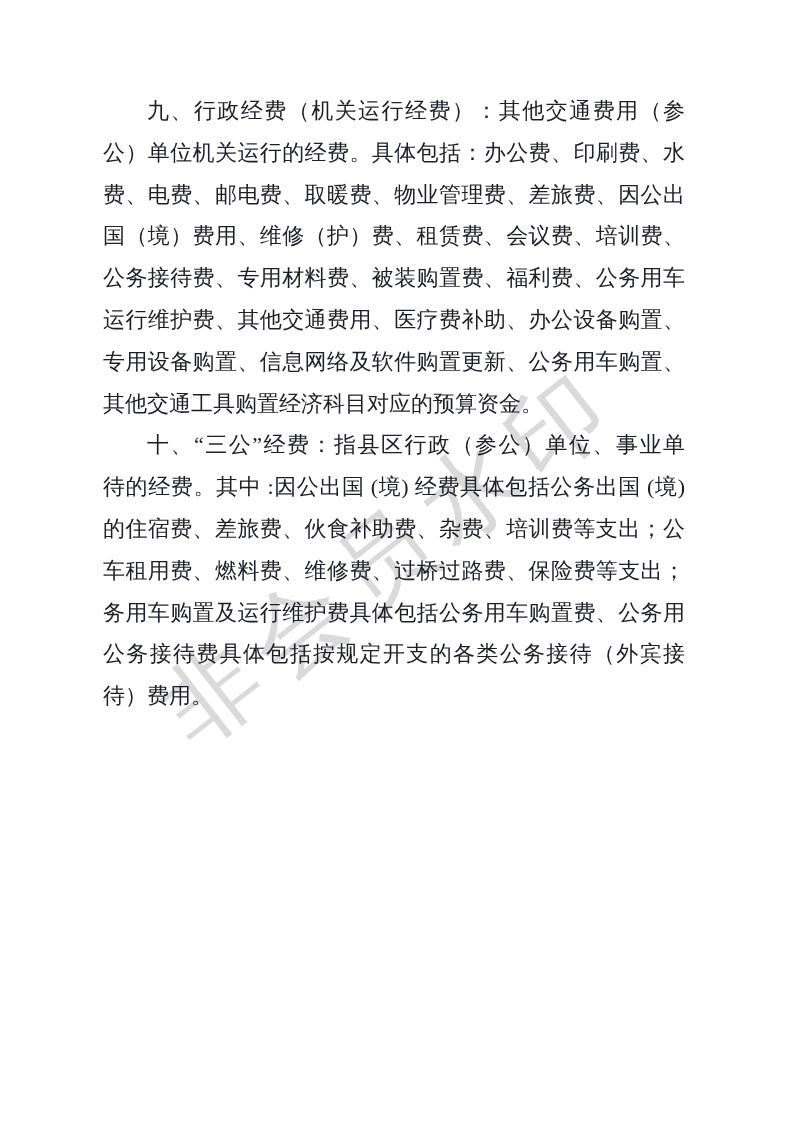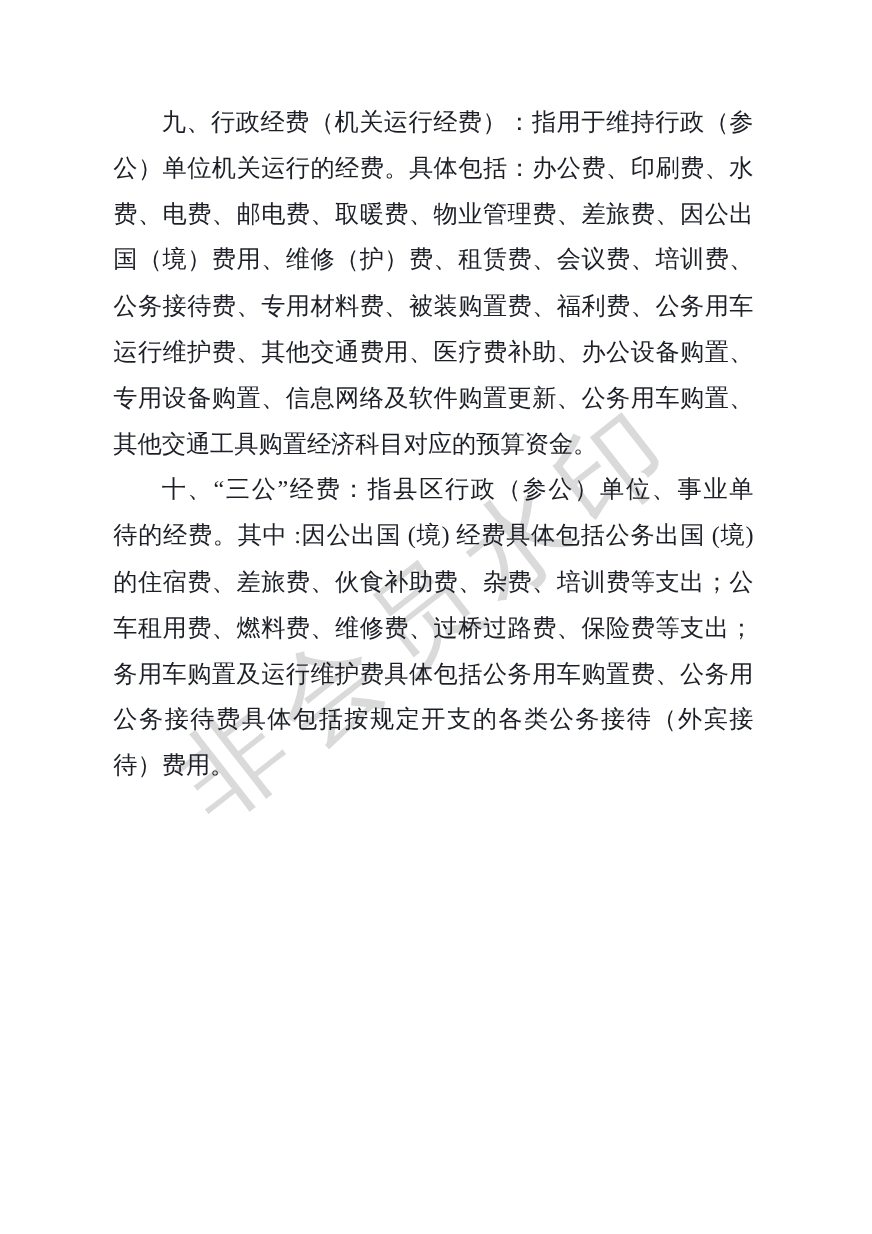--- a/index.html
+++ b/index.html
@@ -53,21 +53,21 @@
   .seg-bold{
     font-weight:normal;
   }
 </style>
 </head>
 <body>
 
 <div class="page">
   <div class="watermark">非会员水印</div>
   <div class="doc">
-      <div class="line indent"><span class="seg-bold">九、行政经费（机关运行经费）</span><span class="seg">：指用于维持行政（参</span></div>
+      <div class="line indent"><span class="seg-bold">九、行政经费（机关运行经费）</span><span class="seg">：其他交通费用（参</span></div>
       <div class="line"><span class="seg">公）单位机关运行的经费。具体包括：办公费、印刷费、水</span></div>
       <div class="line"><span class="seg">费、电费、邮电费、取暖费、物业管理费、差旅费、因公出</span></div>
       <div class="line"><span class="seg">国（境）费用、维修（护）费、租赁费、会议费、培训费、</span></div>
       <div class="line"><span class="seg">公务接待费、专用材料费、被装购置费、福利费、公务用车</span></div>
       <div class="line"><span class="seg">运行维护费、其他交通费用、医疗费补助、办公设备购置、</span></div>
       <div class="line"><span class="seg">专用设备购置、信息网络及软件购置更新、公务用车购置、</span></div>
       <div class="line no-justify"><span class="seg">其他交通工具购置经济科目对应的预算资金。</span></div>
       <div class="line indent"><span class="seg-bold">十、“三公”经费</span><span class="seg">：指县区行政（参公）单位、事业单</span></div>
       <div class="line"><span class="seg">待的经费。其中 :因公出国 (境) 经费具体包括公务出国 (境)</span></div>
       <div class="line"><span class="seg">的住宿费、差旅费、伙食补助费、杂费、培训费等支出；公</span></div>

